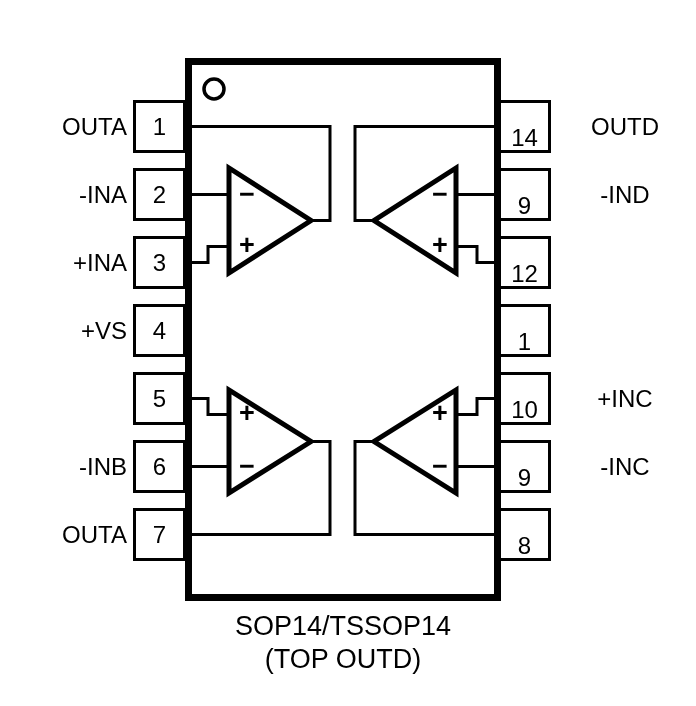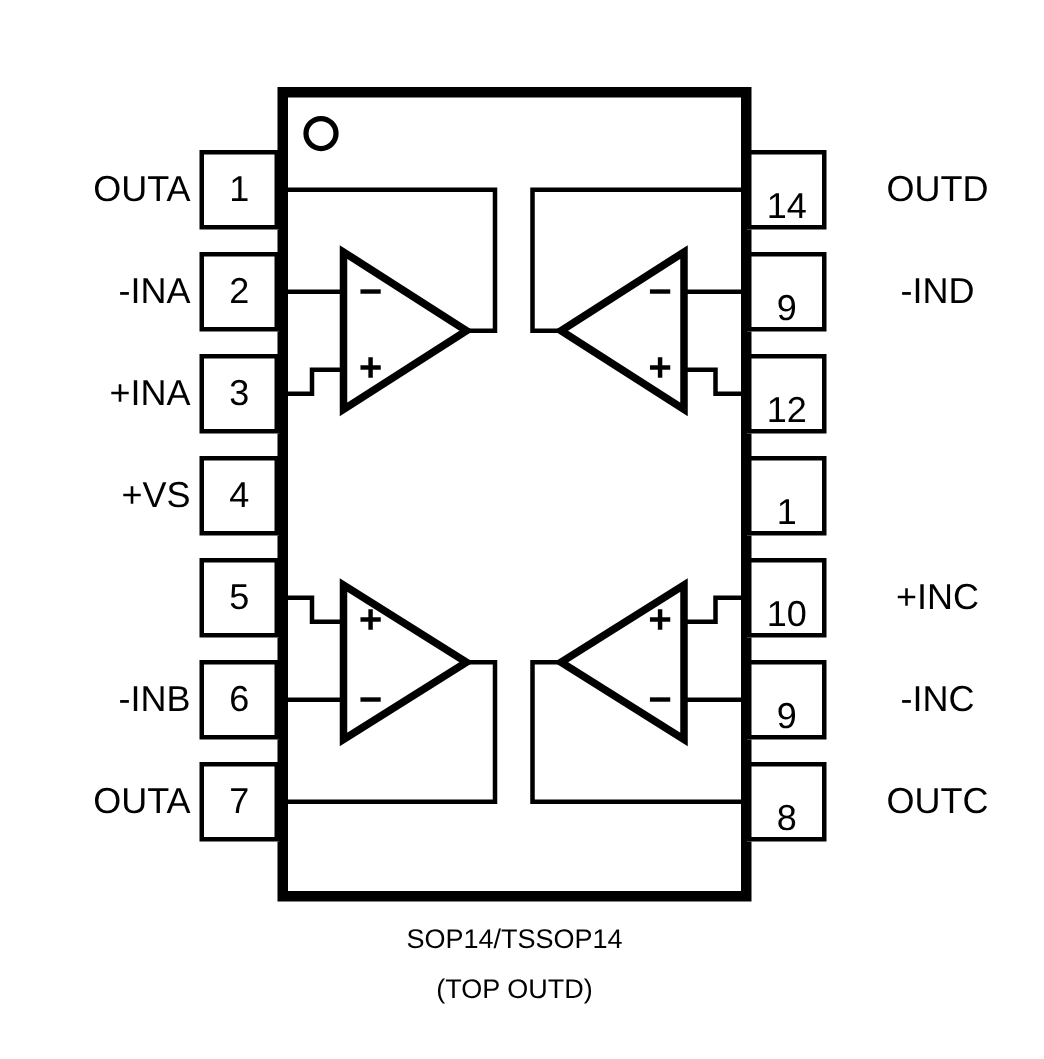--- a/index.html
+++ b/index.html
@@ -21,21 +21,21 @@
   .pin-box.left{left:133px;}
   .pin-box.right{left:498px;align-items:flex-end;}
   .pin-label{
     position:absolute;height:53px;line-height:53px;font-size:24px;
     white-space:nowrap;
   }
   .pin-label.left{left:10px;width:117px;text-align:right;}
   .pin-label.right{left:560px;width:130px;text-align:center;}
   .caption{
     position:absolute;left:143px;top:610px;width:400px;
-    text-align:center;font-size:18px;line-height:33px;
+    text-align:center;font-size:27px;line-height:33px;
   }
   .sym{
     font-family:"Liberation Sans",sans-serif;font-size:27px;font-weight:bold;
     text-anchor:middle;fill:#000;
   }
   .wire{fill:none;stroke:#000;stroke-width:3;}
   .tri{fill:#ffffff;stroke:#000;stroke-width:5;stroke-linejoin:miter;}
 </style>
 </head>
 <body>
@@ -130,20 +130,19 @@
       <span>9</span>
     </div>
   <div class="pin-box right" style="top:508px">
       <span>8</span>
     </div>
 
   <div class="pin-label right" style="top:100px">OUTD</div>
   <div class="pin-label right" style="top:168px">-IND</div>
   <div class="pin-label right" style="top:440px">-INC</div>
   <div class="pin-label right" style="top:372px">+INC</div>
-  <div class="pin-label right" style="top:508px">OUTC</div>
 
   <div class="caption">
     <div>SOP14/TSSOP14</div>
     <div>(TOP OUTD)</div>
   </div>
 
 </div>
 
 </body></html>

